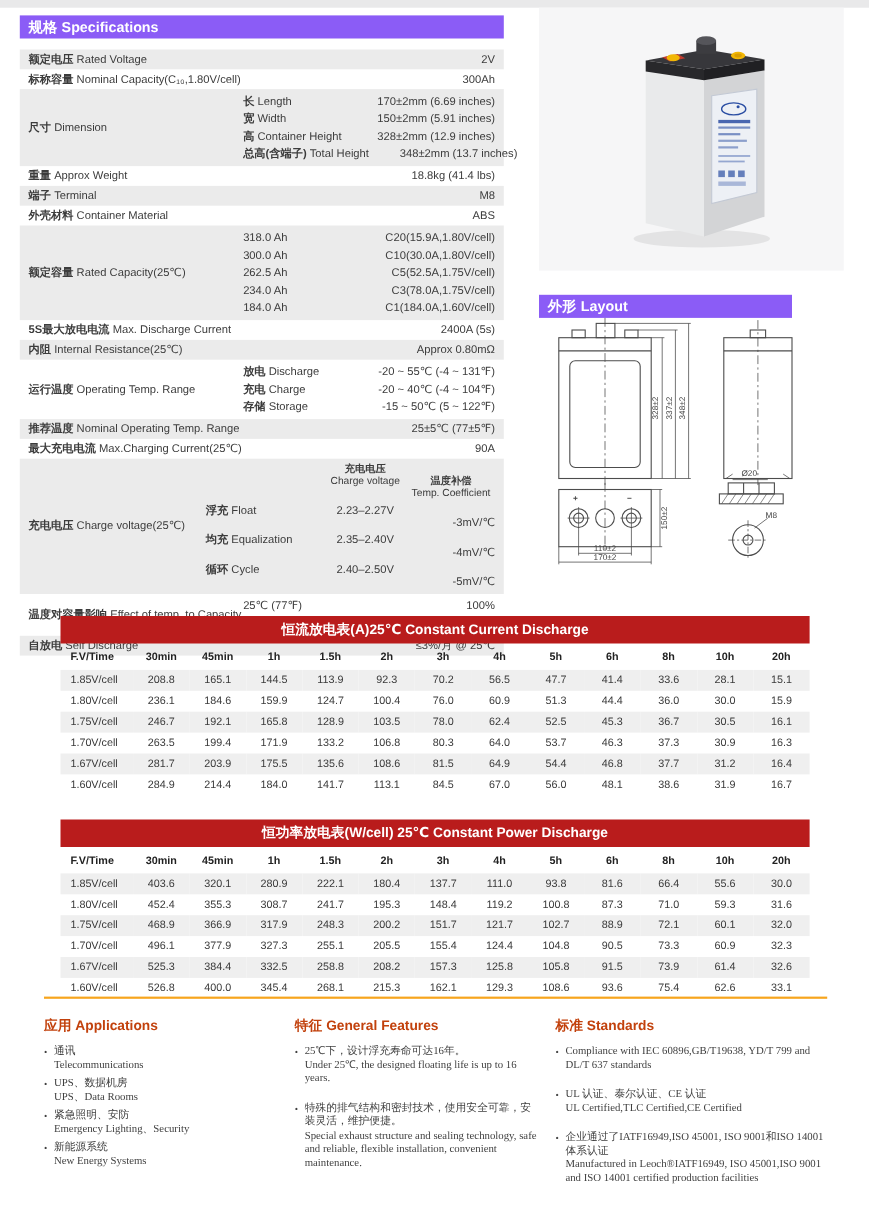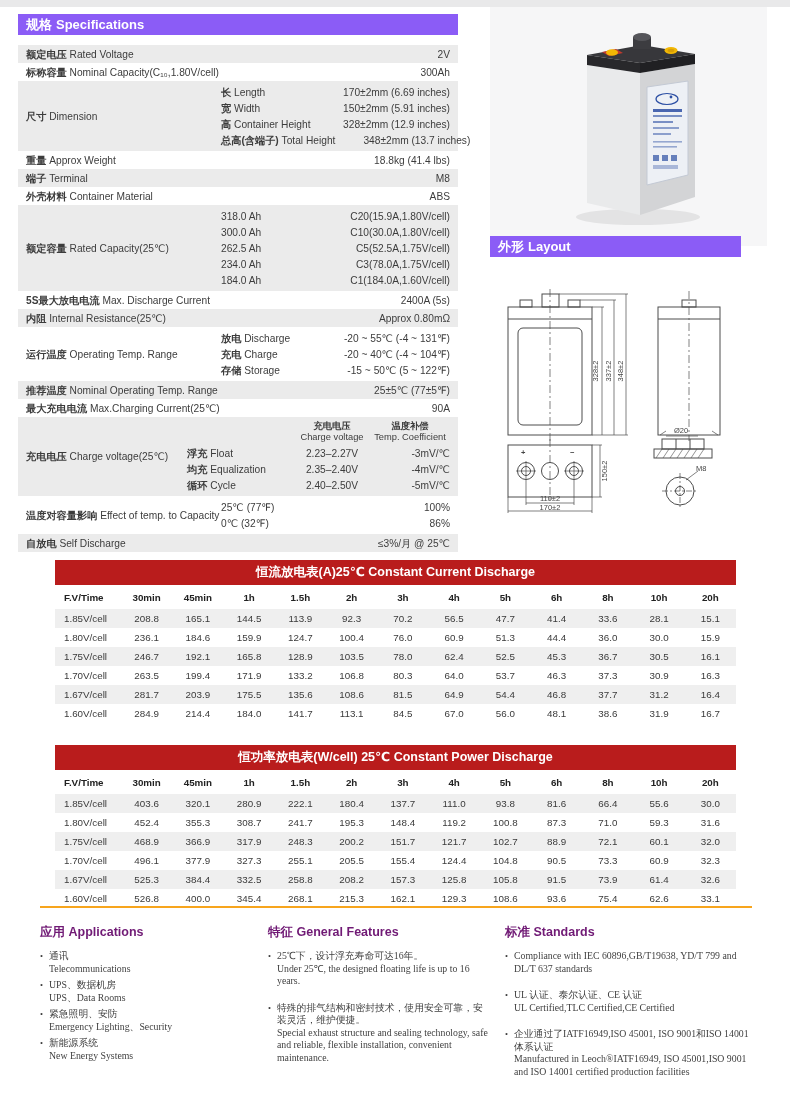--- a/index.html
+++ b/index.html
@@ -23,49 +23,49 @@
   .srow.block .lbl{width:46%;display:flex;align-items:center;}
   .srow.block.cvb .lbl{width:38%;}
   .subcol{flex:1;display:flex;flex-direction:column;justify-content:center;}
   .subrow{display:flex;padding:1.5px 0;gap:28px;}
   .sublbl{flex:0 0 auto;}
   .subrow .val{flex:1;}
   
   .cvhead{display:flex;padding:1px 0 2px;}
   .cv-sp{flex:1;}
   .cv-v{width:76px;text-align:center;white-space:nowrap;}
-  .cv-t{width:80px;text-align:right;white-space:nowrap;}
+  .cv-t{width:80px;text-align:right;white-space:nowrap;margin-top:11px;}
   .cvhead .cv-t{text-align:center;}
   .blk{display:block;font-size:9.3px;line-height:11px;text-align:center;}
   .cvrow{display:flex;padding:1.5px 0;}
   .cv-lbl{flex:1;white-space:nowrap;}
 
   
   .right-col{position:absolute;left:490px;top:0;width:277px;height:545px;}
   .photo-panel{position:absolute;left:0;top:7px;width:277px;height:239px;background:#f6f6f7;}
-  .layout-bar{position:absolute;left:0;top:236px;width:251px;box-sizing:border-box;}
+  .layout-bar{position:absolute;left:0;top:268px;width:230px;box-sizing:border-box;}
   .drawings{position:absolute;left:0;top:281px;}
   .dimtxt{font-size:7.5px;fill:#444;}
 
   
   .dtable{position:absolute;width:681px;}
   .dtitle{background:#b91c1c;color:#fff;font-weight:bold;font-size:12.5px;text-align:center;padding:4px 0;}
   .dtable table{width:100%;border-collapse:collapse;table-layout:fixed;}
   .dtable th{font-size:9.8px;color:#222;font-weight:bold;padding:7px 0 6px;text-align:center;}
   .dtable td{font-size:9.8px;color:#3a3a3a;padding:4px 0;text-align:center;}
   .dtable .fv{text-align:left;padding-left:9px;}
   .dtable tbody tr:nth-child(odd){background:#EFEFEF;}
 
   
   .footer-rule{position:absolute;left:40px;top:906px;width:712px;height:2px;background:#F7A51D;}
   .fcol{position:absolute;top:916px;}
   .fcol1{left:40px;width:214px;}
   .fcol2{left:268px;width:224px;}
   .fcol3{left:505px;width:250px;}
-  .fhead{color:#701a75;font-weight:bold;font-size:12.5px;margin:8px 0 9px;}
+  .fhead{color:#c2410c;font-weight:bold;font-size:12.5px;margin:8px 0 9px;}
   .blist{list-style:none;margin:0;padding:0;font-size:9.8px;line-height:12.5px;color:#3f3f3f;font-family:Liberation Serif, serif;}
   .blist li{position:relative;padding-left:9px;margin-bottom:4px;}
   .blist.wide li{margin-bottom:14px;}
   .blist li::before{content:"•";position:absolute;left:0;top:0;font-size:8.5px;}
   .blkline{display:block;}
 </style>
 </head>
 <body>
 
 <div class="topstrip"></div>

